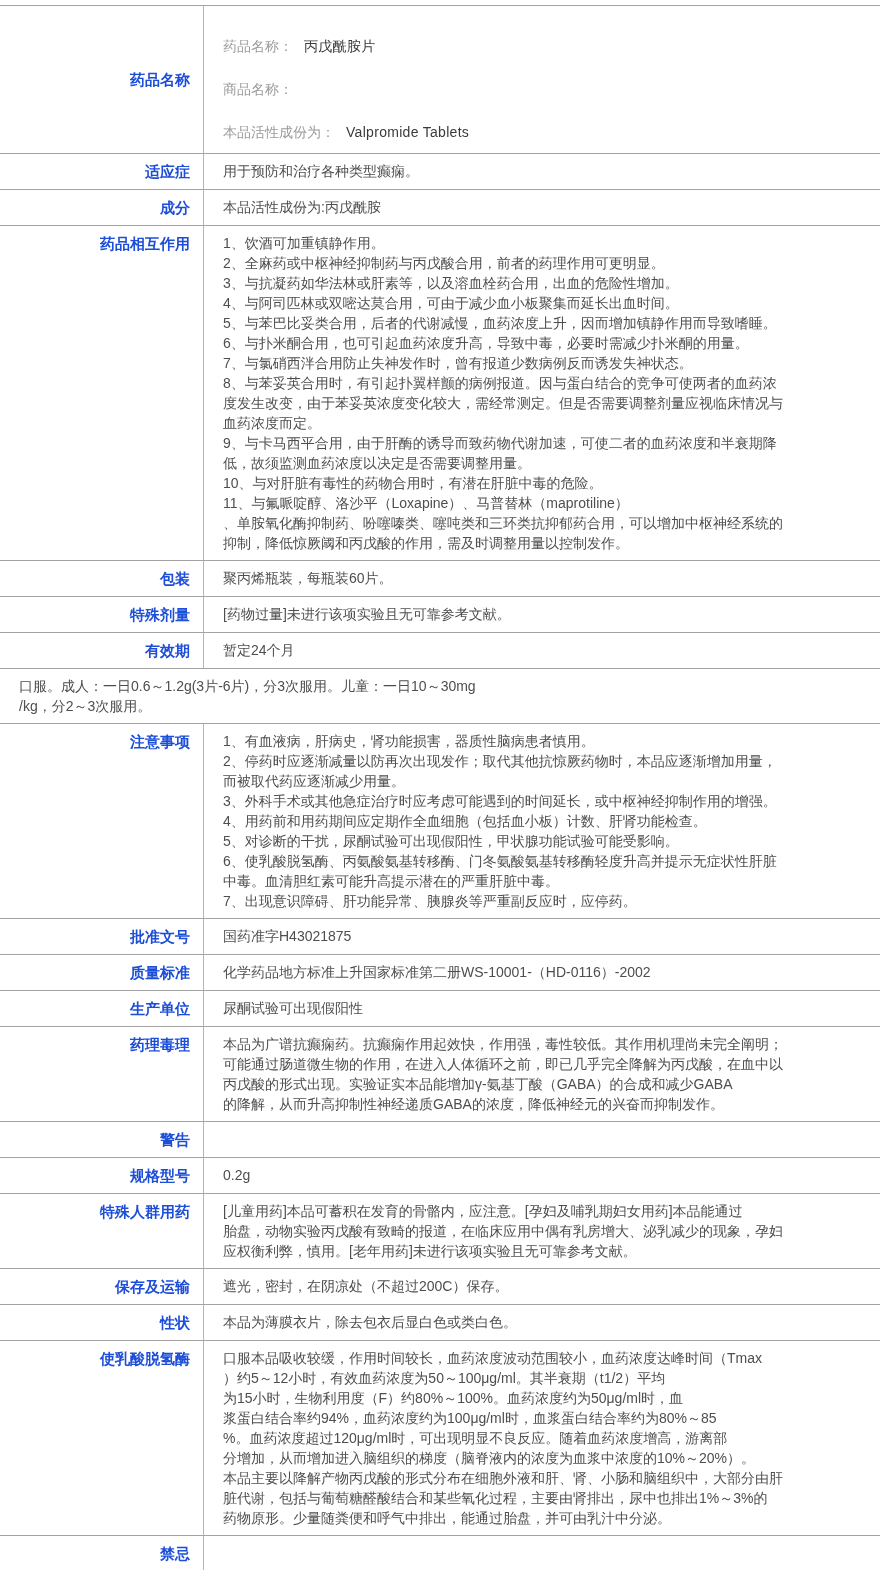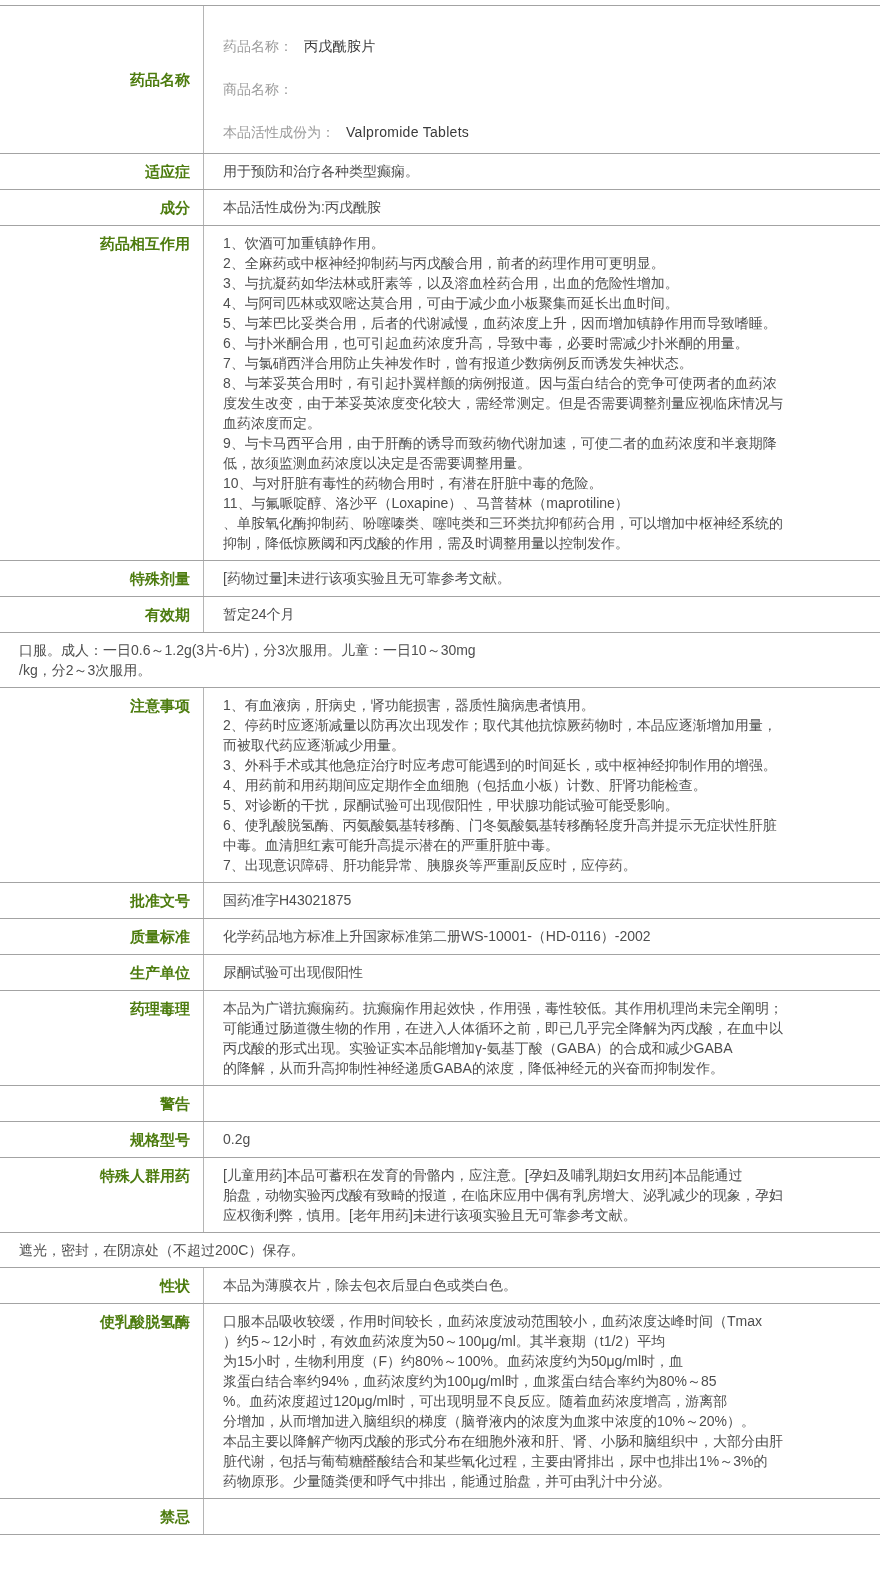--- a/index.html
+++ b/index.html
@@ -21,21 +21,21 @@
   }
   .cell { min-height: 20px; }
   .label {
     width: 204px;
     flex: 0 0 204px;
     padding: 7px 13px 7px 4px;
     text-align: right;
     font-weight: 700;
     font-size: 15px;
     line-height: 21px;
-    color: #4d7c0f;
+    color: #1d4ed8;
     border-right: 1px solid #b5b5b5;
   }
   .label.v-center {
     display: flex;
     align-items: center;
     justify-content: flex-end;
   }
   .value {
     flex: 1 1 auto;
     padding: 7px 22px 7px 19px;
@@ -88,20 +88,24 @@
 度发生改变，由于苯妥英浓度变化较大，需经常测定。但是否需要调整剂量应视临床情况与
 血药浓度而定。
 9、与卡马西平合用，由于肝酶的诱导而致药物代谢加速，可使二者的血药浓度和半衰期降
 低，故须监测血药浓度以决定是否需要调整用量。
 10、与对肝脏有毒性的药物合用时，有潜在肝脏中毒的危险。
 11、与氟哌啶醇、洛沙平（Loxapine）、马普替林（maprotiline）
 、单胺氧化酶抑制药、吩噻嗪类、噻吨类和三环类抗抑郁药合用，可以增加中枢神经系统的
 抑制，降低惊厥阈和丙戊酸的作用，需及时调整用量以控制发作。</div>
   </div>
 
+  <div class="row">
+    <div class="cell label">包装</div>
+    <div class="cell value">聚丙烯瓶装，每瓶装60片。</div>
+  </div>
 
   <div class="row">
     <div class="cell label">特殊剂量</div>
     <div class="cell value">[药物过量]未进行该项实验且无可靠参考文献。</div>
   </div>
 
   <div class="row">
     <div class="cell label">有效期</div>
     <div class="cell value">暂定24个月</div>
   </div>
@@ -158,20 +162,21 @@
   </div>
 
   <div class="row">
     <div class="cell label">特殊人群用药</div>
     <div class="cell value">[儿童用药]本品可蓄积在发育的骨骼内，应注意。[孕妇及哺乳期妇女用药]本品能通过
 胎盘，动物实验丙戊酸有致畸的报道，在临床应用中偶有乳房增大、泌乳减少的现象，孕妇
 应权衡利弊，慎用。[老年用药]未进行该项实验且无可靠参考文献。</div>
   </div>
 
   <div class="row">
+    <div class="cell label">保存及运输</div>
     <div class="cell value">遮光，密封，在阴凉处（不超过200C）保存。</div>
   </div>
 
   <div class="row">
     <div class="cell label">性状</div>
     <div class="cell value">本品为薄膜衣片，除去包衣后显白色或类白色。</div>
   </div>
 
   <div class="row">
     <div class="cell label">使乳酸脱氢酶</div>

